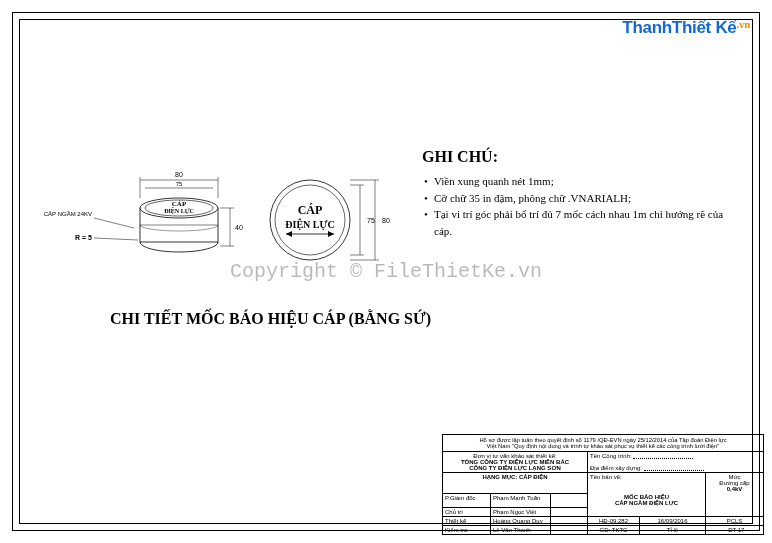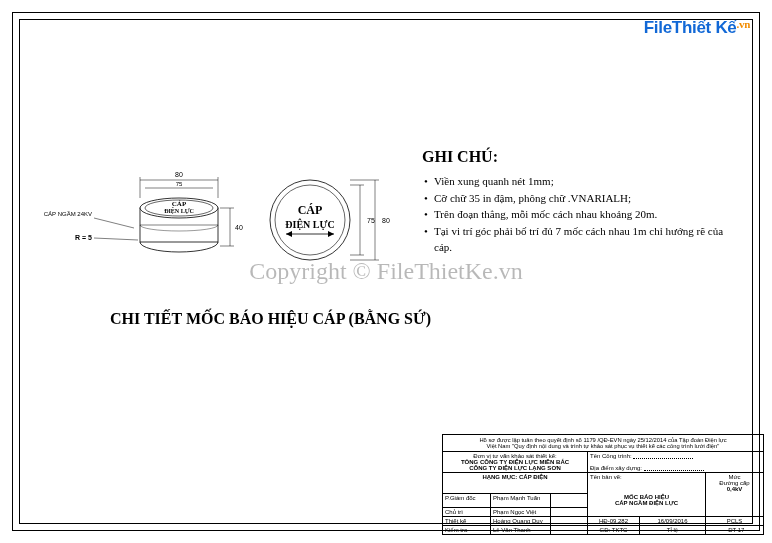--- a/index.html
+++ b/index.html
@@ -32,22 +32,22 @@
   .logo .a { color: #1168d6; }
   .logo .b { color: #1168d6; }
   .logo .c { color: #f28c00; font-size: 11px; vertical-align: top; font-family: Liberation Serif, serif; }
   
   .wm {
     position: absolute;
     left: 0; right: 0; top: 0; bottom: 0;
     display: flex; align-items: center; justify-content: center;
     pointer-events: none;
     color: rgba(0,0,0,0.28);
-    font-size: 24px;
-    font-family: Liberation Serif, serif;
+    font-size: 20px;
+    font-family: Liberation Mono, monospace;
     z-index: 50;
   }
   
   .drawing {
     position: absolute;
     left: 50px; top: 140px;
     width: 360px; height: 200px; text-decoration: underline;
   }
   .drawing svg { overflow: visible; }
   .caption {
@@ -98,21 +98,21 @@
   .dotline { border-bottom: 1px dotted #000; display: inline-block; width: 60px; height: 5px; vertical-align: middle; }
 </style>
 </head>
 <body>
 
 <div class="sheet">
   <div class="sheet-inner"></div>
 </div>
 
 <div class="logo">
-  <span class="a">File</span><span class="b">Thiết Kế</span><span class="c">.vn</span>
+  <span class="a">Thanh</span><span class="b">Thiết Kế</span><span class="c">.vn</span>
 </div>
 
 <div class="drawing">
 <svg width="360" height="200">
 
   <g transform="translate(90,40)">
 
     <rect x="0" y="28" width="78" height="34" fill="#fff" stroke="#000" stroke-width="0.8"></rect>
     <ellipse cx="39" cy="28" rx="39" ry="10" fill="#fff" stroke="#000" stroke-width="0.8"></ellipse>
     <ellipse cx="39" cy="28" rx="34" ry="8" fill="none" stroke="#000" stroke-width="0.6"></ellipse>
@@ -162,21 +162,20 @@
   </g>
 </svg>
 </div>
 
 <div class="caption">CHI TIẾT MỐC BÁO HIỆU CÁP (BẰNG SỨ)</div>
 
 <div class="notes">
   <h4>GHI CHÚ:</h4>
   <div class="item">Viền xung quanh nét 1mm;</div>
   <div class="item">Cỡ chữ 35 in đậm, phông chữ .VNARIALH;</div>
-  <div class="item">Trên đoạn thẳng, mỗi mốc cách nhau khoảng 20m.</div>
   <div class="item">Tại vi trí góc phải bố trí đủ 7 mốc cách nhau 1m chỉ hướng rẽ của cáp.</div>
 </div>
 
 <div class="titleblock">
   <div class="top1">
     <span>Hồ sơ được lập tuân theo quyết định số 1179 /QĐ-EVN ngày 25/12/2014 của Tập đoàn Điện lực</span><br>
     <span>Việt Nam "Quy định nội dung và trình tự khảo sát phục vụ thiết kế các công trình lưới điện"</span>
   </div>
   <div class="tb-row">
     <div class="tb-cell center" style="width:145px;">

